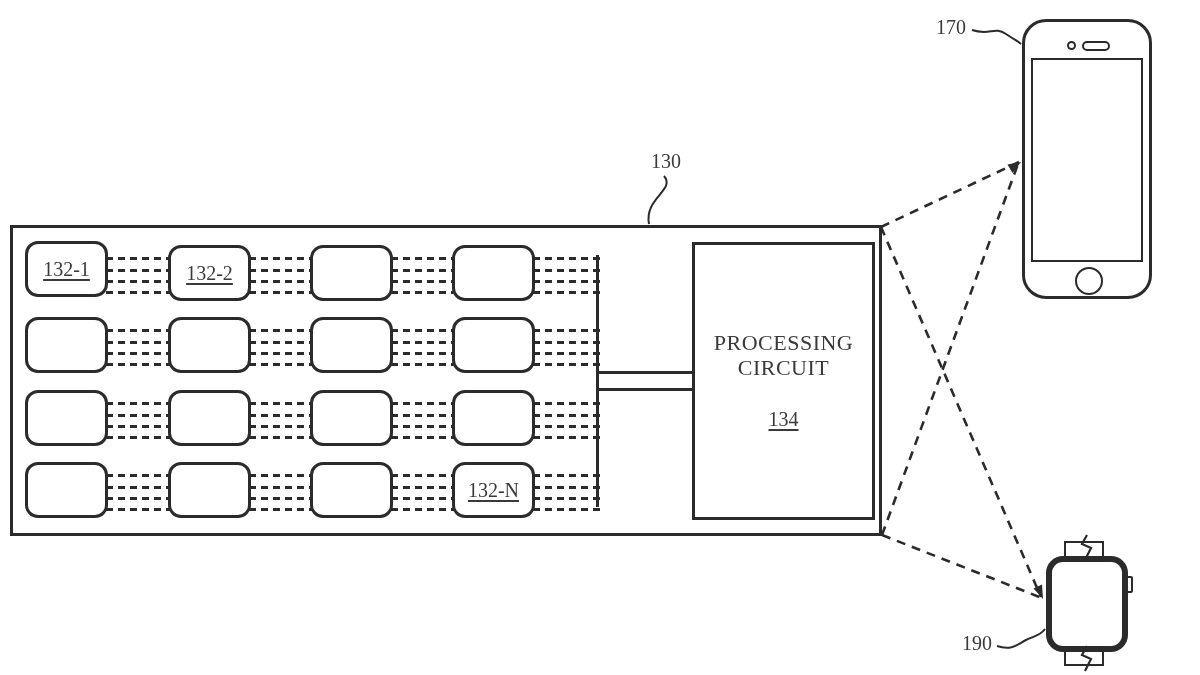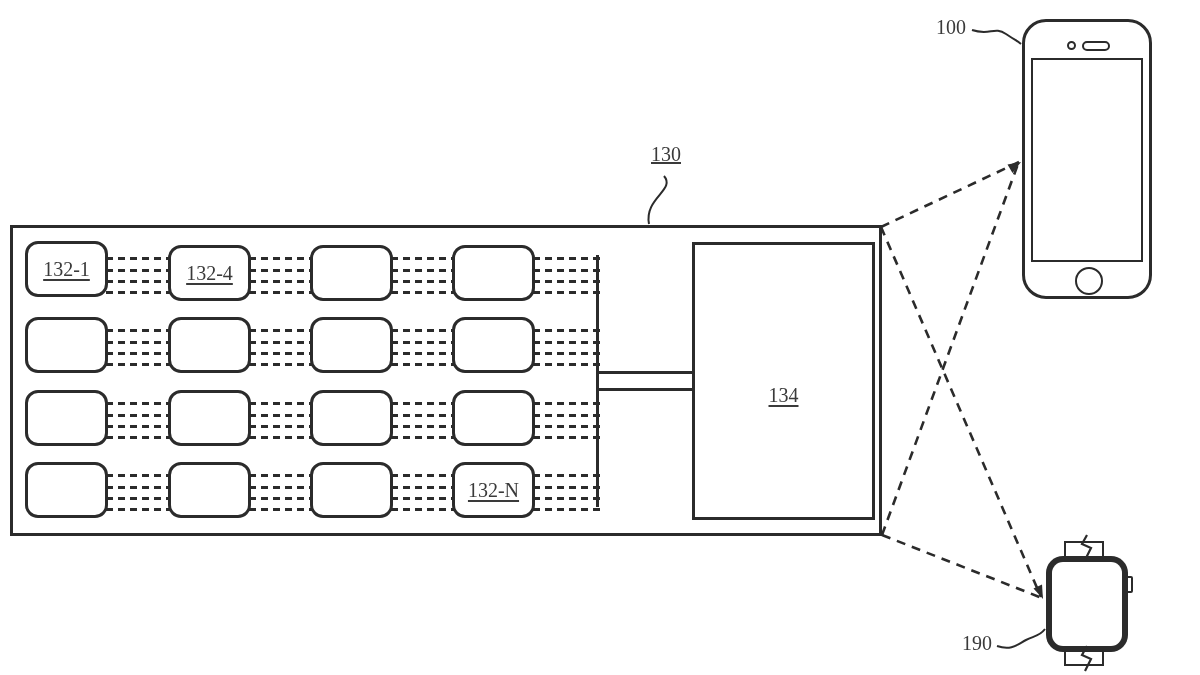--- a/index.html
+++ b/index.html
@@ -105,21 +105,21 @@
       <div class="dash-line" style="left: 106px; top: 280px; width: 64px;"></div>
       <div class="dash-line" style="left: 106px; top: 291px; width: 64px;"></div>
       <div class="cell" style="left: 25px; top: 241px;">
         <span class="cell-label">132-1</span>
       </div>
       <div class="dash-line" style="left: 249px; top: 257px; width: 63px;"></div>
       <div class="dash-line" style="left: 249px; top: 269px; width: 63px;"></div>
       <div class="dash-line" style="left: 249px; top: 280px; width: 63px;"></div>
       <div class="dash-line" style="left: 249px; top: 291px; width: 63px;"></div>
       <div class="cell" style="left: 168px; top: 245px;">
-        <span class="cell-label">132-4</span>
+        <span class="cell-label">132-2</span>
       </div>
       <div class="dash-line" style="left: 391px; top: 257px; width: 63px;"></div>
       <div class="dash-line" style="left: 391px; top: 269px; width: 63px;"></div>
       <div class="dash-line" style="left: 391px; top: 280px; width: 63px;"></div>
       <div class="dash-line" style="left: 391px; top: 291px; width: 63px;"></div>
       <div class="cell" style="left: 310px; top: 245px;"></div>
       <div class="dash-line" style="left: 533px; top: 257px; width: 68px;"></div>
       <div class="dash-line" style="left: 533px; top: 269px; width: 68px;"></div>
       <div class="dash-line" style="left: 533px; top: 280px; width: 68px;"></div>
       <div class="dash-line" style="left: 533px; top: 291px; width: 68px;"></div>
@@ -184,25 +184,26 @@
       <div class="dash-line" style="left: 533px; top: 497px; width: 68px;"></div>
       <div class="dash-line" style="left: 533px; top: 508px; width: 68px;"></div>
       <div class="cell" style="left: 452px; top: 462px; align-items: center;">
         <span class="cell-label">132-N</span>
       </div>
     </div>
   <div class="collector-line"></div>
   <div class="bus"></div>
 
   <div class="proc-box">
+    <div class="proc-title">PROCESSING CIRCUIT</div>
     <div class="proc-ref">134</div>
   </div>
 
-  <div class="ref-label" style="left:636px; top:143px; width:60px;text-decoration:underline;">130</div>
-  <div class="ref-label" style="left:928px; top:16px; width:46px;">100</div>
+  <div class="ref-label" style="left:636px; top:150px; width:60px;">130</div>
+  <div class="ref-label" style="left:928px; top:16px; width:46px;">170</div>
   <div class="ref-label" style="left:954px; top:632px; width:46px;">190</div>
 
   <div class="phone">
     <div class="phone-camera"></div>
     <div class="phone-speaker"></div>
     <div class="phone-screen"></div>
     <div class="phone-home"></div>
   </div>
 
   <div class="watch-band top"></div>

